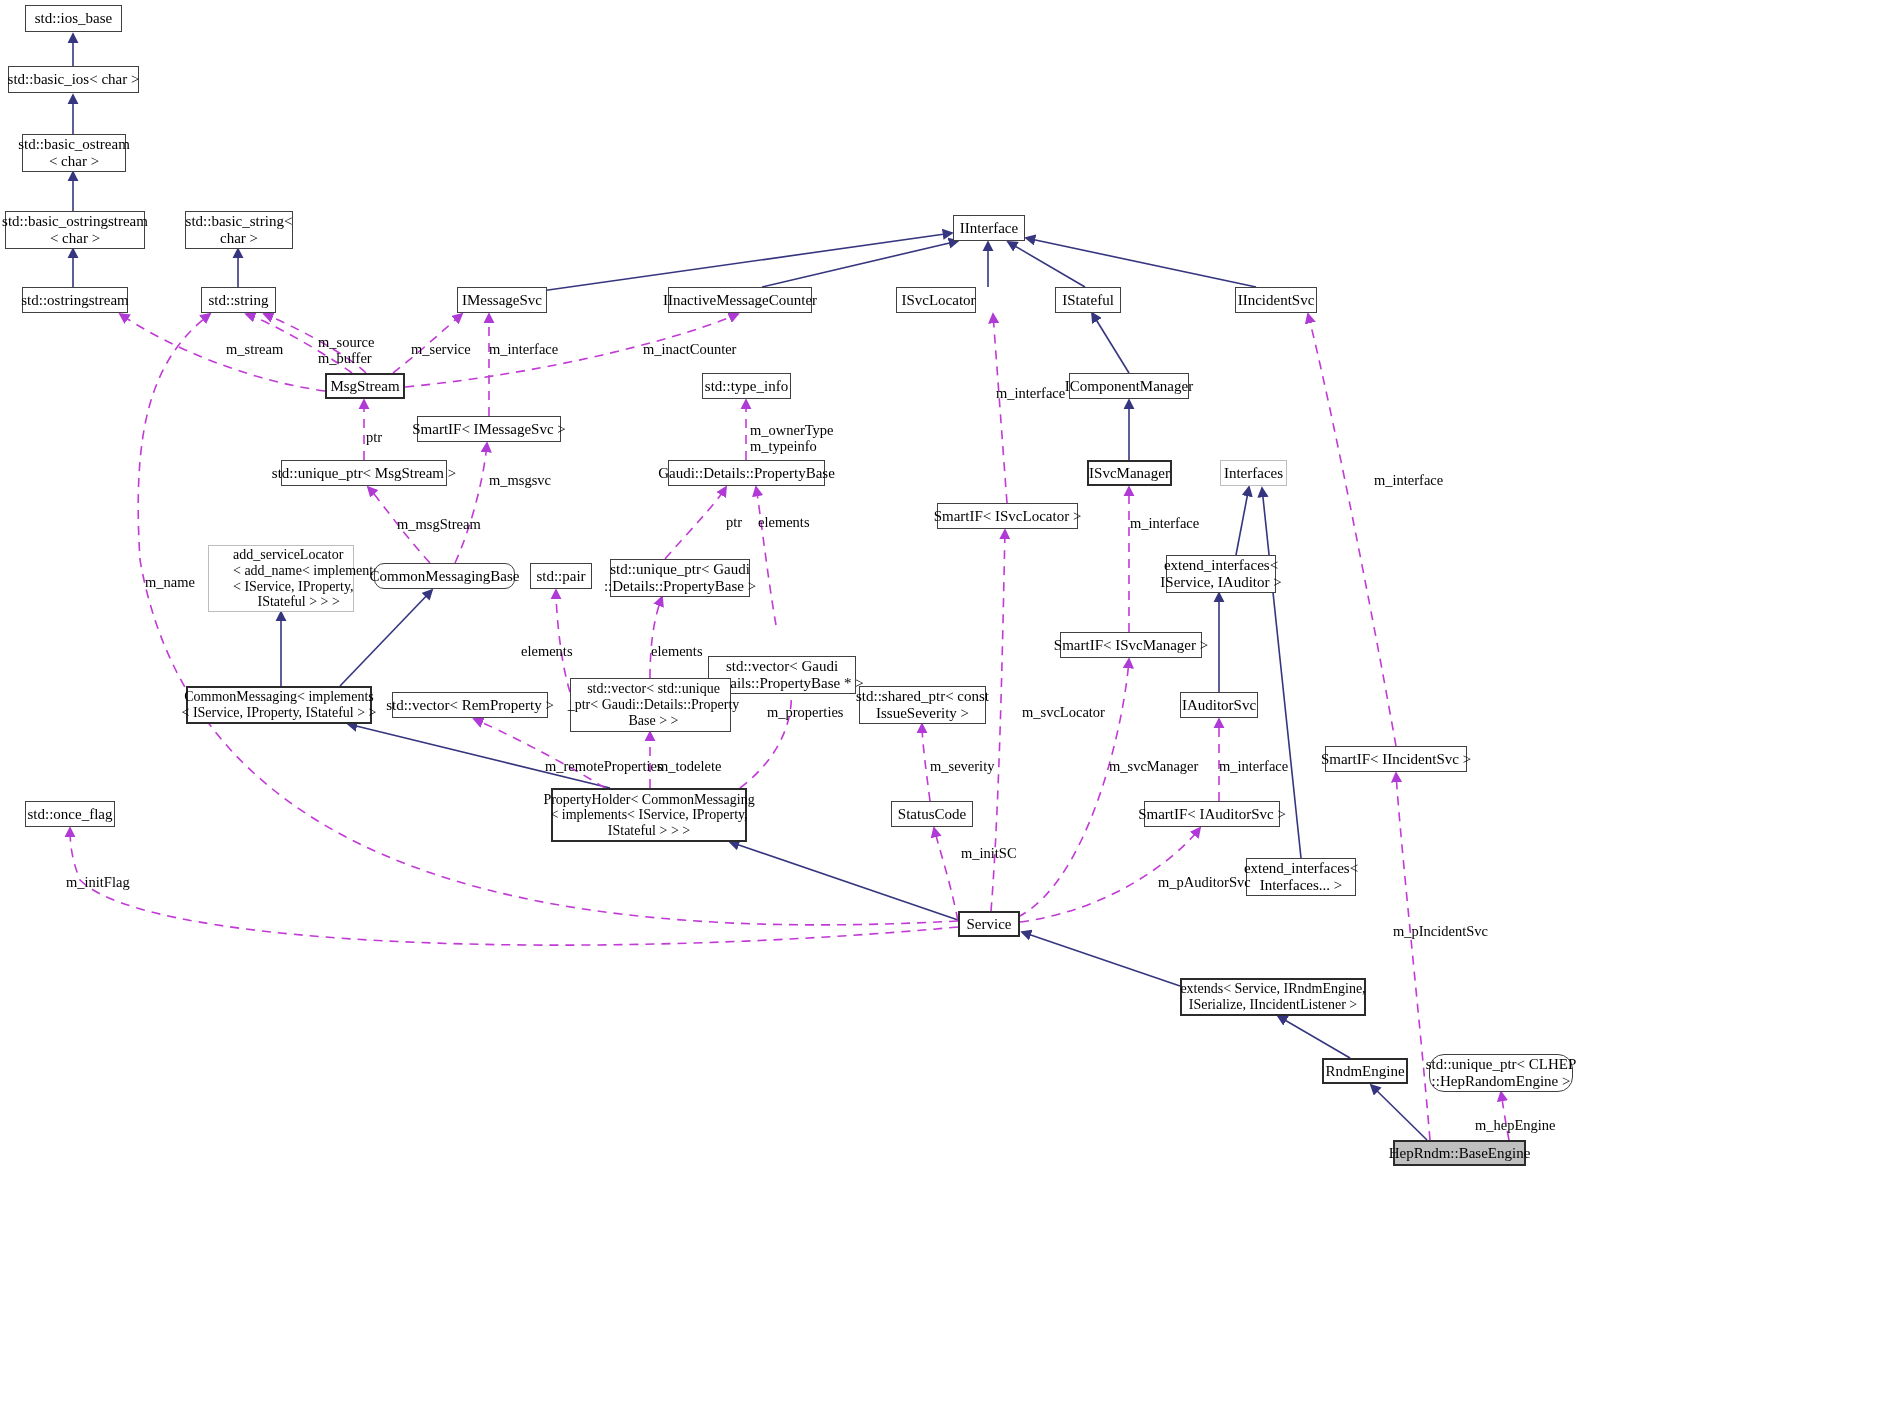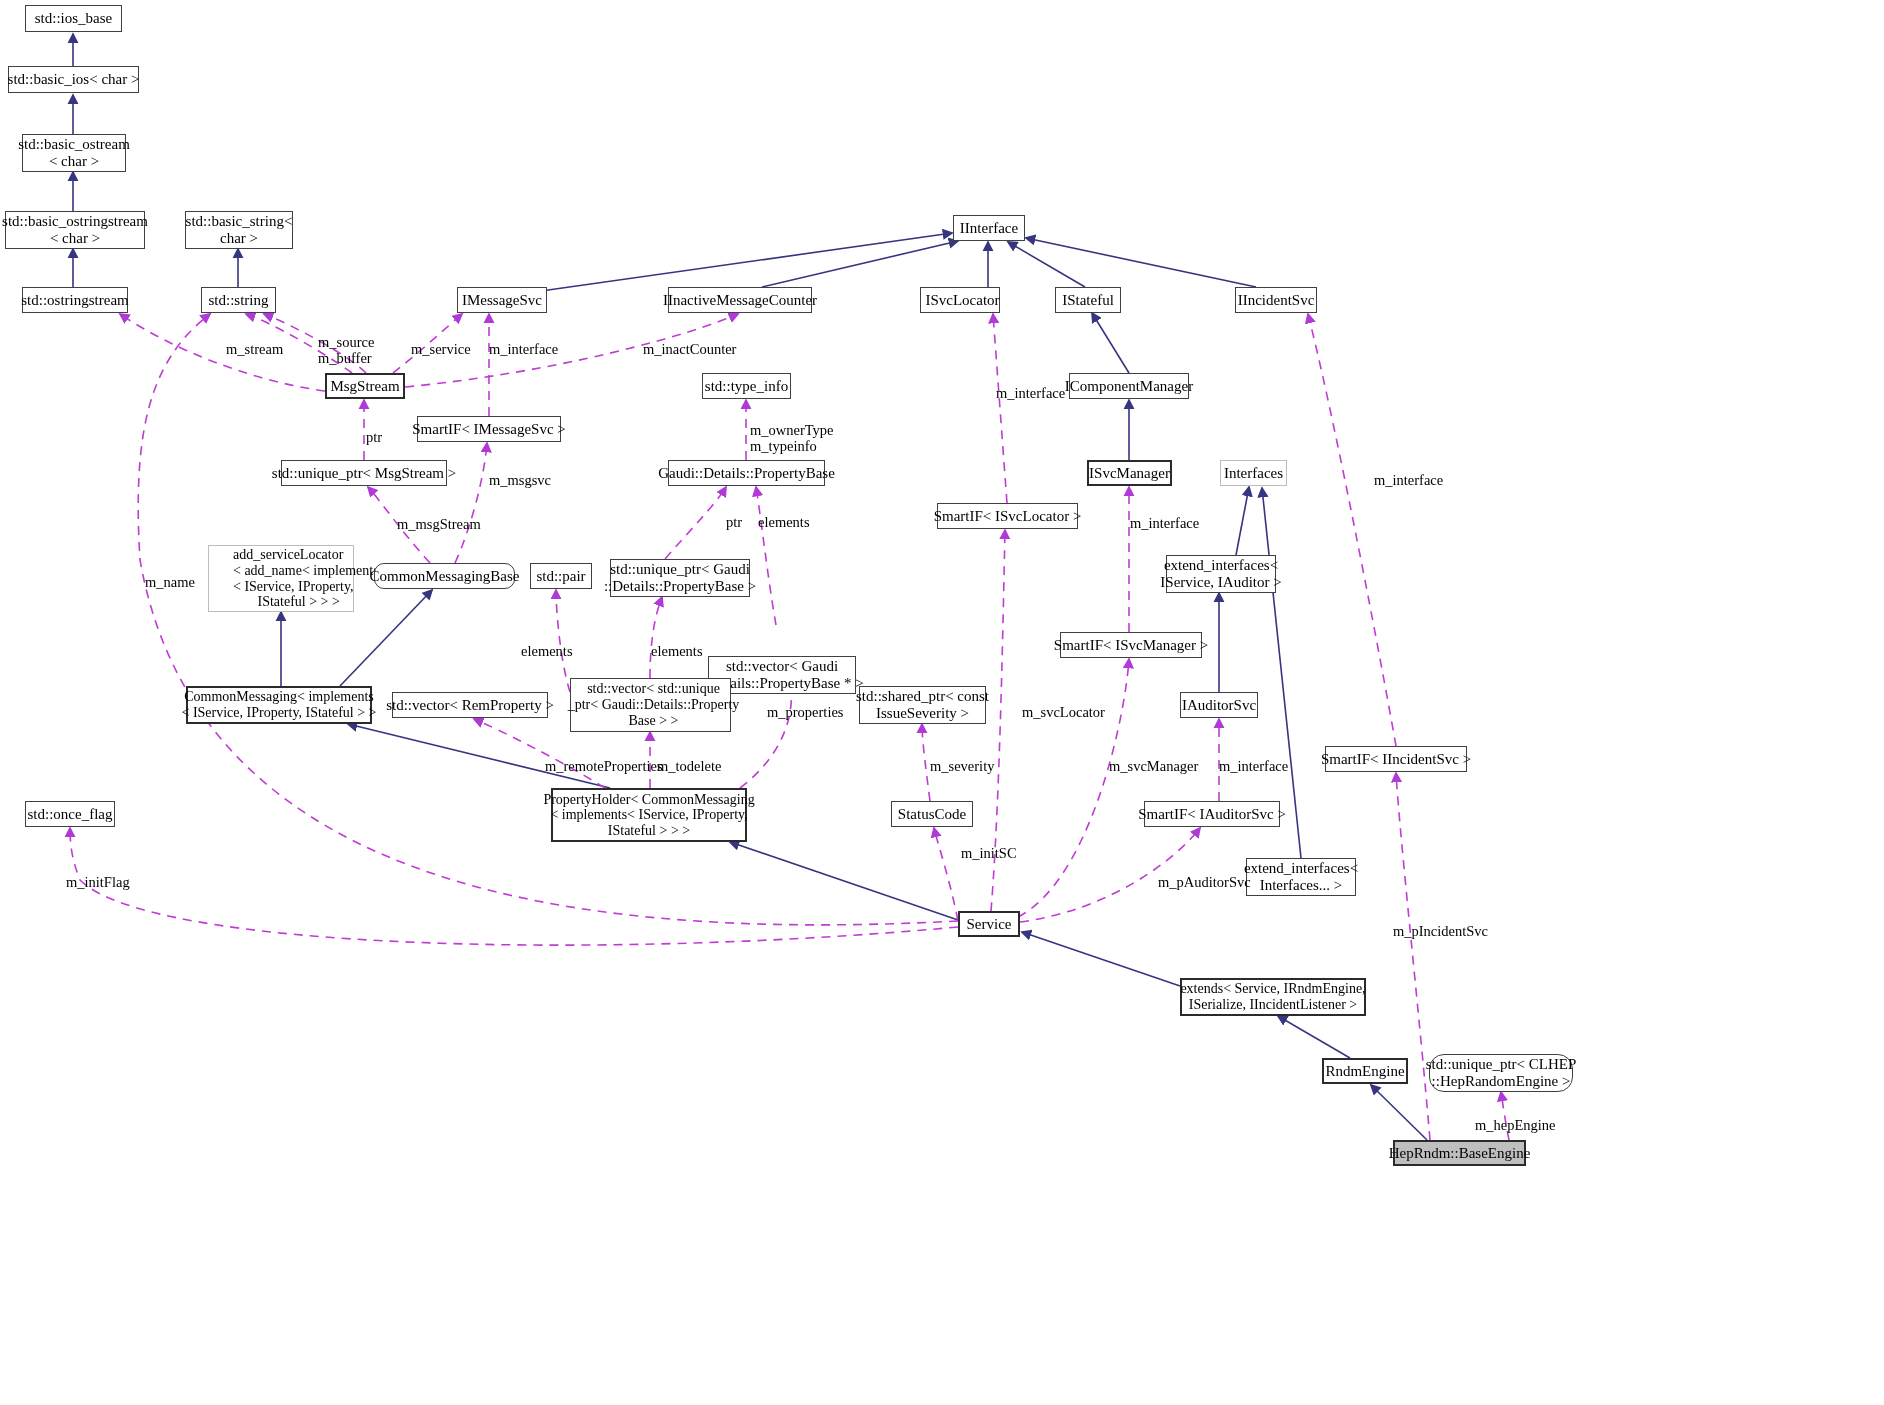--- a/index.html
+++ b/index.html
@@ -112,21 +112,21 @@
 &lt; char &gt;</div>
   <div class="node" style="left:5px;top:211px;width:140px;height:38px;">std::basic_ostringstream
 &lt; char &gt;</div>
   <div class="node" style="left:185px;top:211px;width:108px;height:38px;">std::basic_string&lt;
 char &gt;</div>
   <div class="node" style="left:22px;top:287px;width:106px;height:26px;">std::ostringstream</div>
   <div class="node" style="left:201px;top:287px;width:75px;height:26px;">std::string</div>
   <div class="node" style="left:444px;top:287px;width:90px;height:26px;margin-left:13px;">IMessageSvc</div>
   <div class="node" style="left:668px;top:287px;width:144px;height:26px;">IInactiveMessageCounter</div>
   <div class="node" style="left:953px;top:215px;width:72px;height:26px;">IInterface</div>
-  <div class="node" style="left:920px;top:287px;width:80px;height:26px;padding-left:11px;">ISvcLocator</div>
+  <div class="node" style="left:896px;top:287px;width:80px;height:26px;padding-left:11px;">ISvcLocator</div>
   <div class="node" style="left:1055px;top:287px;width:66px;height:26px;">IStateful</div>
   <div class="node" style="left:1235px;top:287px;width:82px;height:26px;">IIncidentSvc</div>
   <div class="node bold" style="left:325px;top:373px;width:80px;height:26px;">MsgStream</div>
   <div class="node" style="left:702px;top:373px;width:89px;height:26px;">std::type_info</div>
   <div class="node" style="left:1069px;top:373px;width:120px;height:26px;">IComponentManager</div>
   <div class="node" style="left:417px;top:416px;width:144px;height:26px;">SmartIF&lt; IMessageSvc &gt;</div>
   <div class="node" style="left:668px;top:460px;width:157px;height:26px;">Gaudi::Details::PropertyBase</div>
   <div class="node" style="left:281px;top:460px;width:166px;height:26px;">std::unique_ptr&lt; MsgStream &gt;</div>
   <div class="node bold" style="left:1087px;top:460px;width:85px;height:26px;">ISvcManager</div>
   <div class="node light" style="left:1220px;top:460px;width:67px;height:26px;">Interfaces</div>

